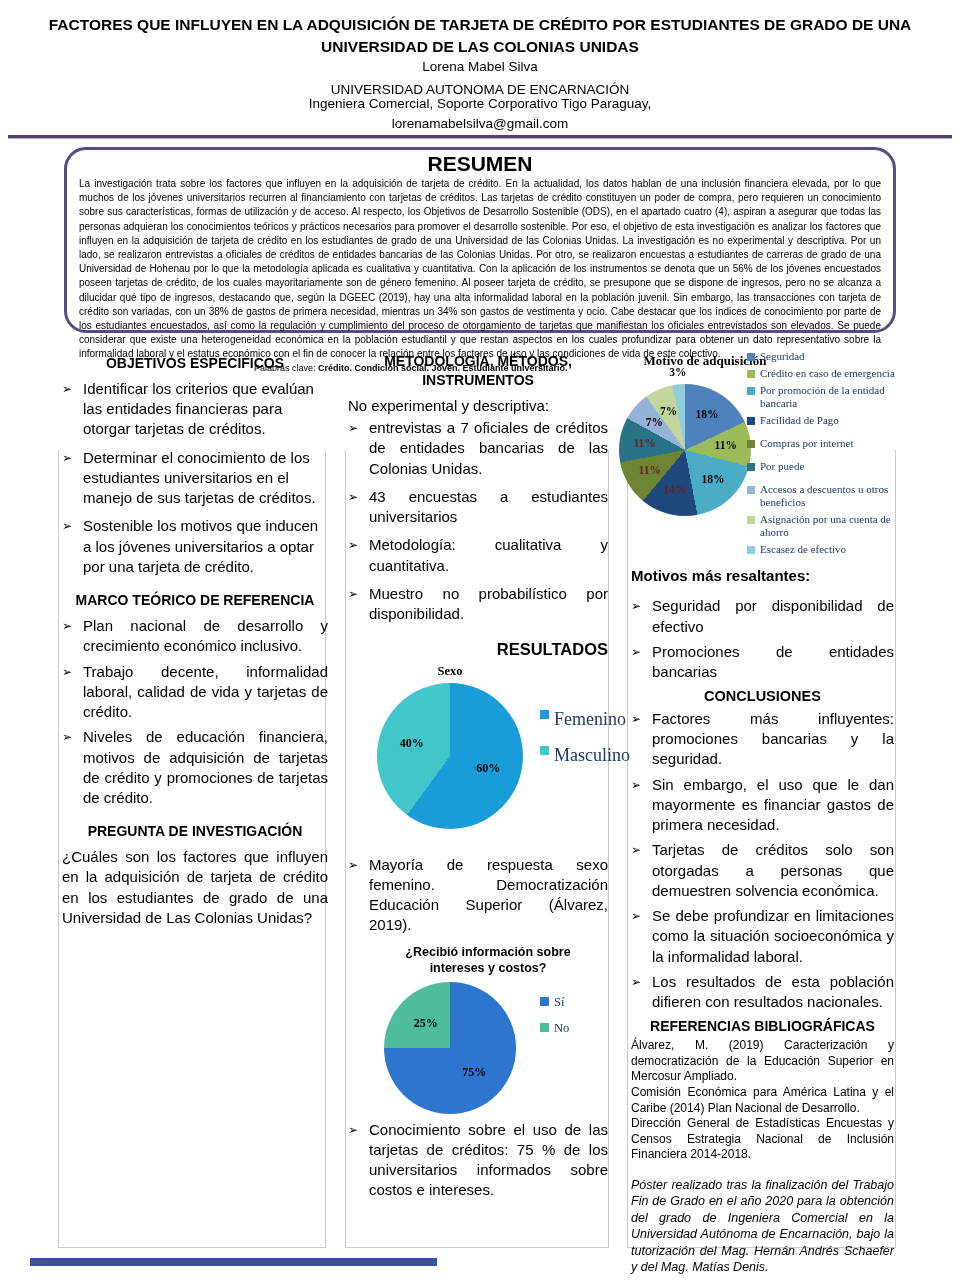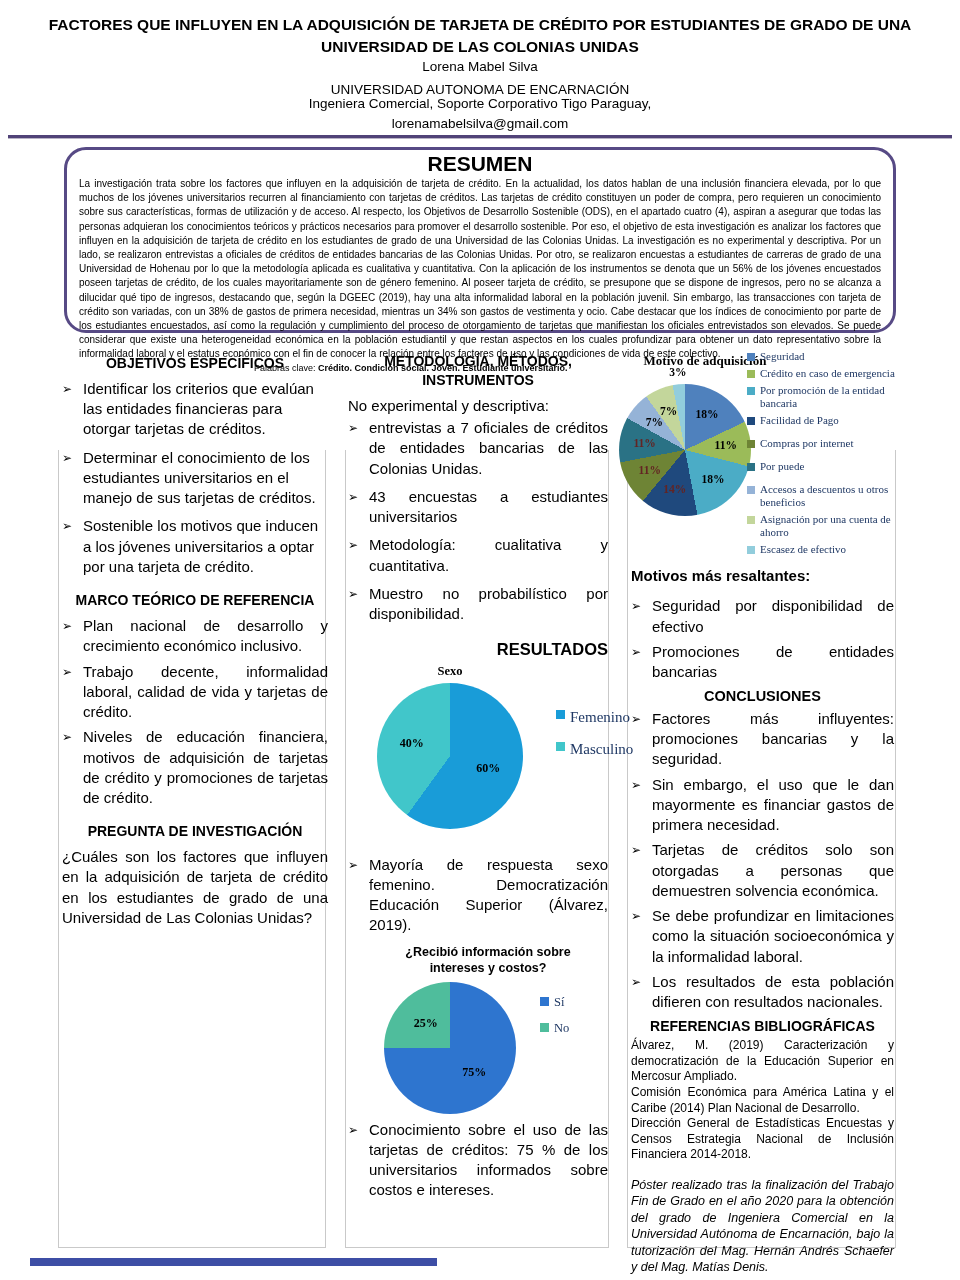--- a/index.html
+++ b/index.html
@@ -61,21 +61,21 @@
   .pie-motivo .plabel{font-size:11.5px;}
   .legend-motivo{left:116px;top:0;width:150px;font-size:11px;line-height:1.18;}
   .legend-motivo .li{margin-bottom:4px;}
   .legend-motivo .li:nth-child(5),.legend-motivo .li:nth-child(6),.legend-motivo .li:nth-child(7){margin-top:10px;}
   .legend-motivo .lsq{width:8px;height:8px;}
 
   .chart2{height:192px;margin-top:2px;}
   .chart2 .ctitle{position:absolute;left:2px;top:0;width:200px;text-align:center;}
   .pie-sexo{left:29px;top:20px;width:146px;height:146px;}
   .pie-sexo .plabel{font-size:12px;}
-  .legend-sexo{left:208px;top:44px;font-size:15px;}
+  .legend-sexo{left:192px;top:44px;font-size:18px;}
   .legend-sexo .li{margin-bottom:12px;}
   .legend-sexo .lsq{width:9px;height:9px;}
 
   .chart3{height:176px;margin-top:6px;}
   .chart3 .ctitle{position:absolute;left:40px;top:0;width:200px;text-align:center;font-size:12.5px;font-weight:bold;line-height:1.3;font-family:"Liberation Sans",sans-serif;}
   .pie-costos{left:36px;top:38px;width:132px;height:132px;}
   .pie-costos .plabel{font-size:12px;}
   .legend-costos{left:192px;top:50px;font-size:12.5px;}
   .legend-costos .li{margin-bottom:10px;}
   .legend-costos .lsq{width:9px;height:9px;}

